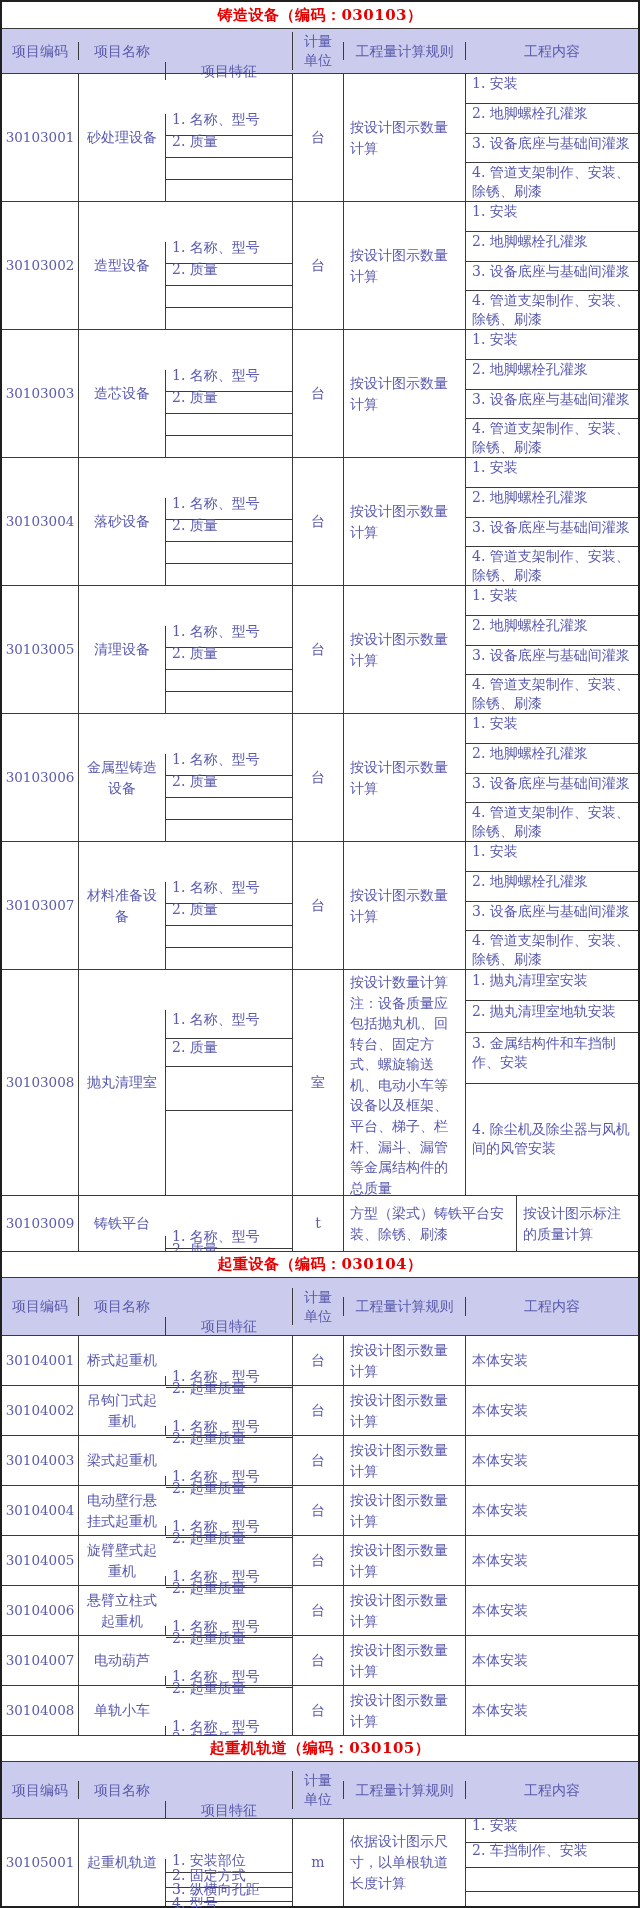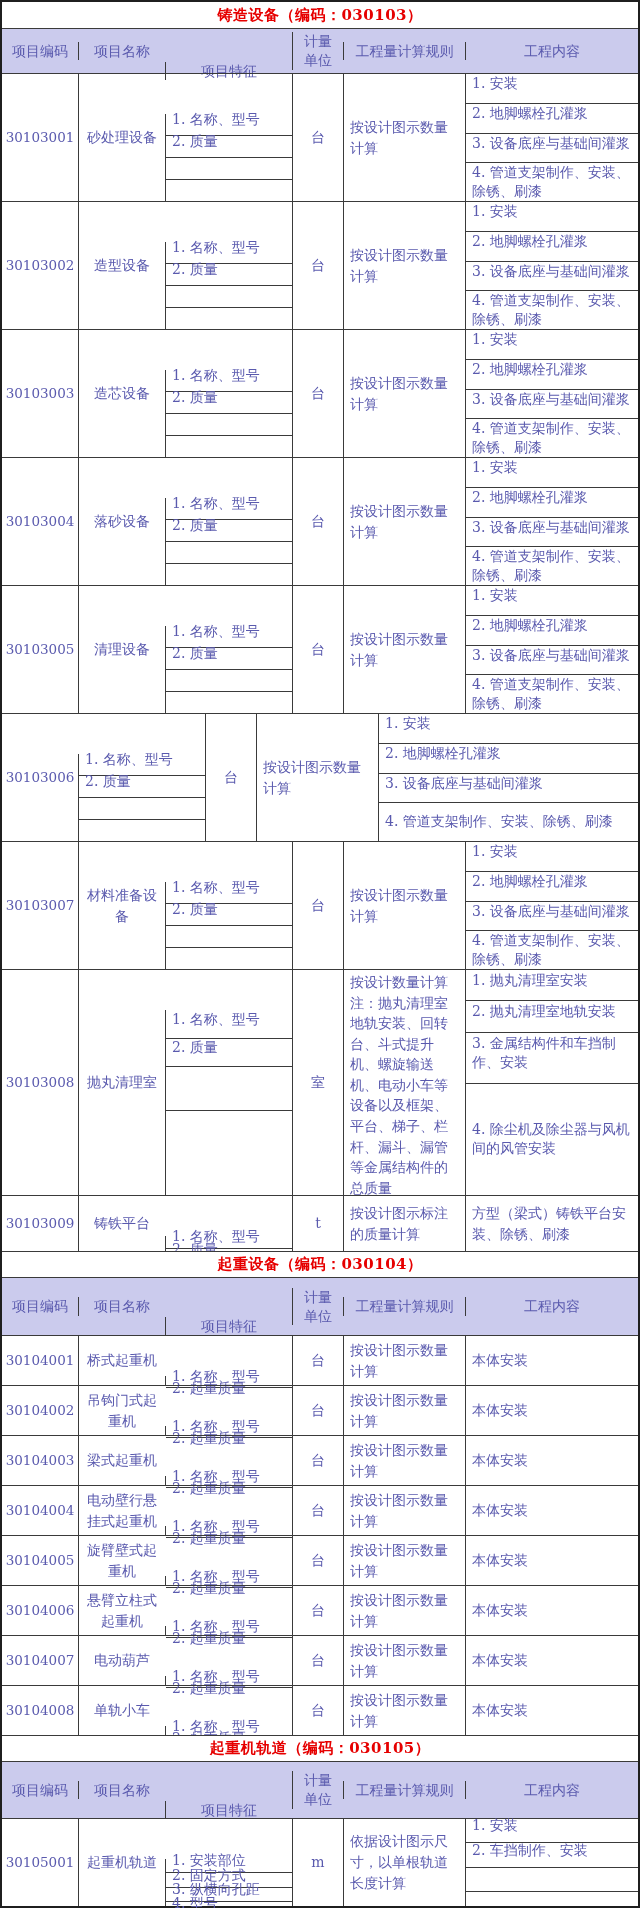--- a/index.html
+++ b/index.html
@@ -163,20 +163,21 @@
       <div class="cell c4 rule">按设计图示数量计算</div>
       <div class="cell c5 stack">
         <div class="sub" style="flex-grow: 1;">1. 安装</div>
         <div class="sub" style="flex-grow: 1;">2. 地脚螺栓孔灌浆</div>
         <div class="sub" style="flex-grow: 1;">3. 设备底座与基础间灌浆</div>
         <div class="sub" style="flex-grow: 2;">4. 管道支架制作、安装、除锈、刷漆</div>
       </div>
     </div>
     <div class="trow data-row" style="height: 128px;">
       <div class="cell c0 center">30103006</div>
+      <div class="cell c1 center">金属型铸造设备</div>
       <div class="cell c2 stack">
         <div class="sub" style="flex-grow: 1;">1. 名称、型号</div>
         <div class="sub" style="flex-grow: 1;">2. 质量</div>
         <div class="sub" style="flex-grow: 1;"></div>
         <div class="sub" style="flex-grow: 1.9;"></div>
       </div>
       <div class="cell c3 center">台</div>
       <div class="cell c4 rule">按设计图示数量计算</div>
       <div class="cell c5 stack">
         <div class="sub" style="flex-grow: 1;">1. 安装</div>
@@ -207,38 +208,38 @@
       <div class="cell c0 center">30103008</div>
       <div class="cell c1 center">抛丸清理室</div>
       <div class="cell c2 stack">
         <div class="sub" style="flex-grow: 1;">1. 名称、型号</div>
         <div class="sub" style="flex-grow: 1;">2. 质量</div>
         <div class="sub" style="flex-grow: 1.9;"></div>
         <div class="sub" style="flex-grow: 4.9;"></div>
       </div>
       <div class="cell c3 center">室</div>
       <div class="cell c4 rule top">按设计数量计算
-注：抛丸清理室地轨安装、回转台、斗式提升机、螺旋输送机、电动小车等设备以及框架、平台、梯子、栏杆、漏斗、漏管等金属结构件的总质量</div>
+注：设备质量应包括抛丸机、回转台、固定方式、螺旋输送机、电动小车等设备以及框架、平台、梯子、栏杆、漏斗、漏管等金属结构件的总质量</div>
       <div class="cell c5 stack">
         <div class="sub" style="flex-grow: 1;">1. 抛丸清理室安装</div>
         <div class="sub" style="flex-grow: 1;">2. 抛丸清理室地轨安装</div>
         <div class="sub" style="flex-grow: 2;">3. 金属结构件和车挡制作、安装</div>
         <div class="sub" style="flex-grow: 5.6;">4. 除尘机及除尘器与风机间的风管安装</div>
       </div>
     </div>
     <div class="trow data-row" style="height: 56px;">
       <div class="cell c0 center">30103009</div>
       <div class="cell c1 center">铸铁平台</div>
       <div class="cell c2 stack">
         <div class="sub" style="flex-grow: 1;">1. 名称、型号</div>
         <div class="sub" style="flex-grow: 1;">2. 质量</div>
       </div>
       <div class="cell c3 center">t</div>
+      <div class="cell c5 single">方型（梁式）铸铁平台安装、除锈、刷漆</div>
       <div class="cell c4 rule">按设计图示标注的质量计算</div>
-      <div class="cell c5 single">方型（梁式）铸铁平台安装、除锈、刷漆</div>
     </div>
     <div class="trow title-row">
       <div class="title-text">起重设备（编码：030104）</div>
     </div>
     <div class="trow header-row" style="height: 58px;">
       <div class="cell hcell c0">项目编码</div>
       <div class="cell hcell c1">项目名称</div>
       <div class="cell hcell c2">项目特征</div>
       <div class="cell hcell c3">计量单位</div>
       <div class="cell hcell c4">工程量计算规则</div>

